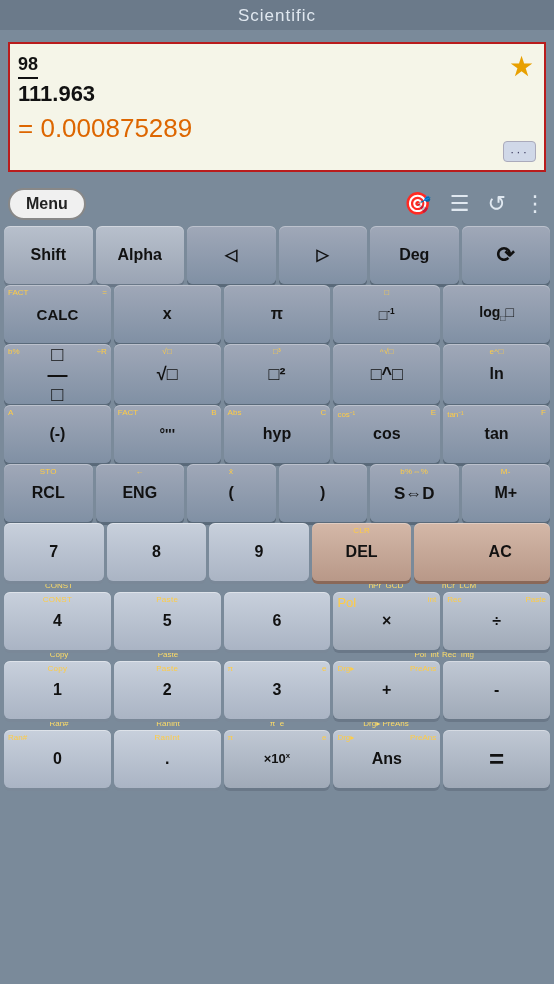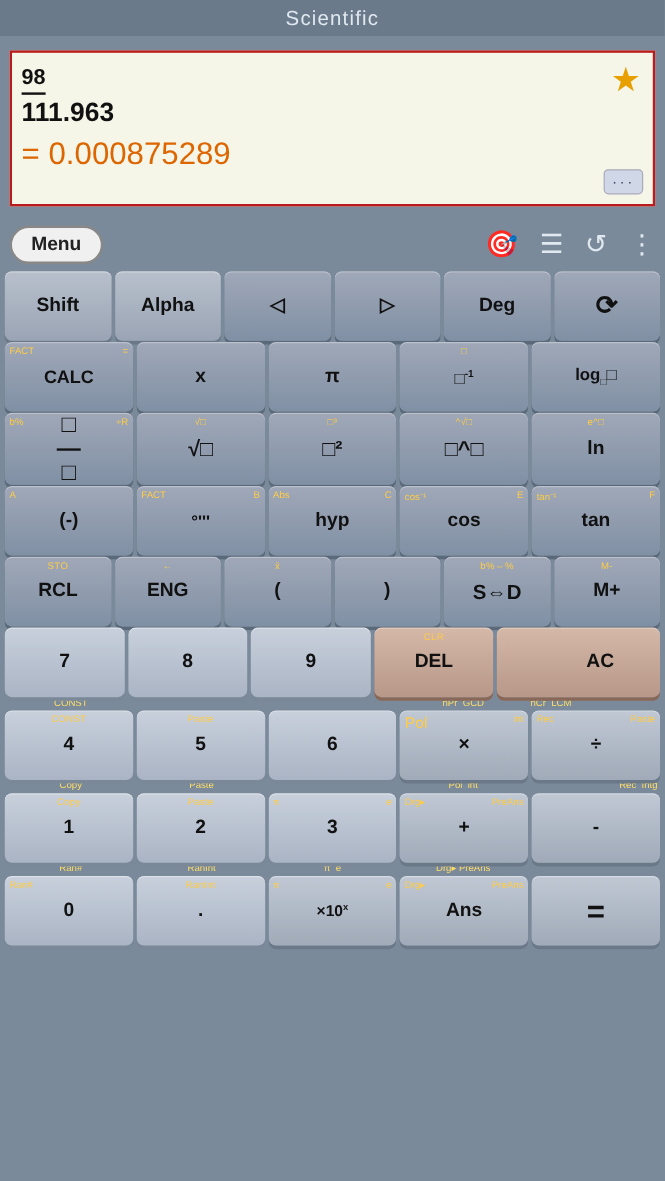--- a/index.html
+++ b/index.html
@@ -421,22 +421,22 @@
       <span class="btn-label-top-left" style="color:#ffcc44;font-size:8px">Rec</span>
       <span class="btn-label-top-right" style="color:#ffcc44;font-size:8px">Paste</span>
       <span class="btn-main">÷</span>
     </button>
   </div>
 
   <div style="display:flex;gap:3px;padding:0 2px;margin-top:-1px;margin-bottom:1px">
     <div style="flex:1;text-align:center;font-size:8px;color:#ffdd66">Copy</div>
     <div style="flex:1;text-align:center;font-size:8px;color:#ffdd66">Paste</div>
     <div style="flex:1;text-align:center;font-size:8px;color:#ffdd66"></div>
-    <div style="flex:1;text-align:center;font-size:8px;color:#ffdd66">Pol&nbsp;&nbsp;int</div>
-    <div style="flex:1;text-align:right;font-size:8px;color:#ffdd66">Rec&nbsp;&nbsp;Intg</div>
+    <div style="flex:1;text-align:right;font-size:8px;color:#ffdd66">Pol&nbsp;&nbsp;int</div>
+    <div style="flex:1;text-align:left;font-size:8px;color:#ffdd66">Rec&nbsp;&nbsp;Intg</div>
   </div>
 
   <div class="btn-row">
     <button class="btn btn-number">
       <span class="btn-label-top" style="color:#ffcc44;font-size:8px">Copy</span>
       <span class="btn-main">1</span>
     </button>
     <button class="btn btn-number">
       <span class="btn-label-top" style="color:#ffcc44;font-size:8px">Paste</span>
       <span class="btn-main">2</span>

